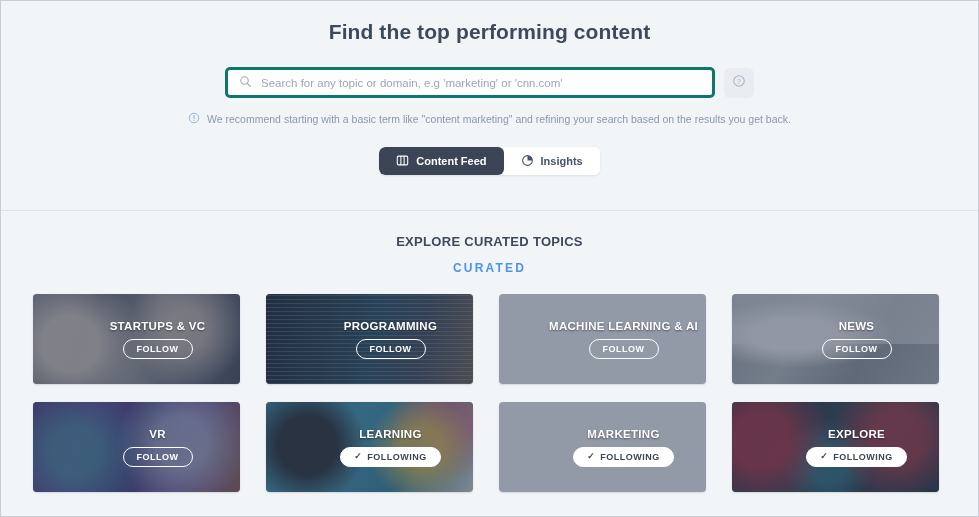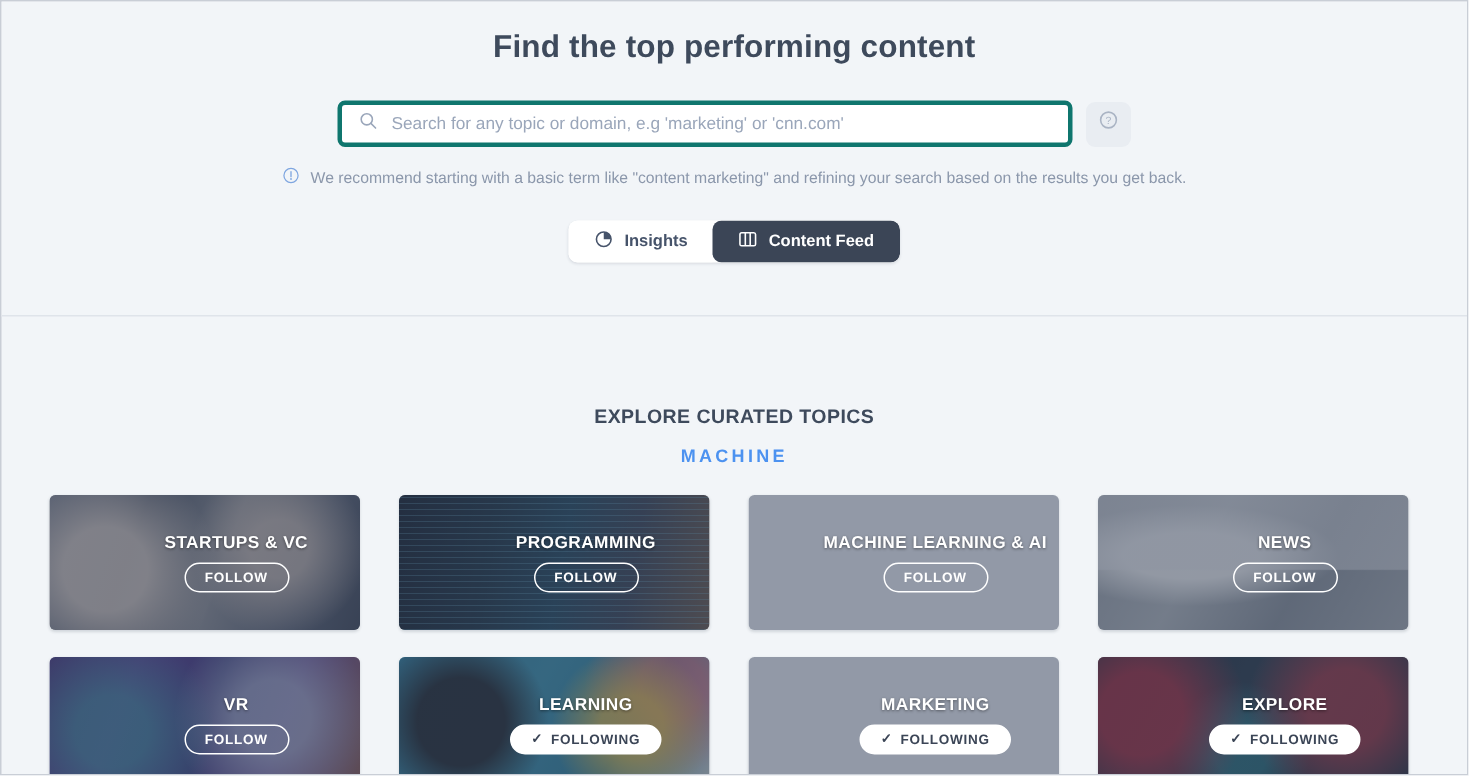--- a/index.html
+++ b/index.html
@@ -114,21 +114,20 @@
   
   .topics {
     padding-top: 23px;
   }
   .topics-head {
     text-align: center;
     font-size: 13px;
     font-weight: 700;
     color: #3e4a5c;
     letter-spacing: .3px;
-    margin-top: 36px;
   }
   .topics-sub {
     text-align: center;
     font-size: 12px;
     font-weight: 700;
     color: #4c92f0;
     letter-spacing: 2.2px;
     margin-top: 12px;
   }
 
@@ -286,48 +285,48 @@
           <line x1="8" y1="4.6" x2="8" y2="9" stroke="#7fa6e0" stroke-width="1.2" stroke-linecap="round"></line>
           <circle cx="8" cy="11.1" r=".8" fill="#7fa6e0"></circle>
         </svg>
       </span>
       <span class="hint-text">We recommend starting with a basic term like "content marketing" and refining your search based on the results you get back.</span>
     </div>
 
     <div class="tabs-wrap">
       <div class="tabs">
 
-        <div class="tab">
-          <span>
-            <svg width="13" height="13" viewBox="0 0 16 16" fill="none">
-              <circle cx="8" cy="8" r="6" stroke="#46536a" stroke-width="1.3"></circle>
-              <path d="M8 8 V2 A6 6 0 0 1 14 8 Z" fill="#46536a"></path>
-            </svg>
-          </span>
-          <span>Insights</span>
-        </div>
-
         <div class="tab active">
           <span>
             <svg width="13" height="13" viewBox="0 0 16 16" fill="none">
               <rect x="1.6" y="2.6" width="12.8" height="10.8" rx="1.4" stroke="#ffffff" stroke-width="1.3"></rect>
               <line x1="6" y1="2.6" x2="6" y2="13.4" stroke="#ffffff" stroke-width="1.3"></line>
               <line x1="10" y1="2.6" x2="10" y2="13.4" stroke="#ffffff" stroke-width="1.3"></line>
             </svg>
           </span>
           <span>Content Feed</span>
         </div>
 
+        <div class="tab">
+          <span>
+            <svg width="13" height="13" viewBox="0 0 16 16" fill="none">
+              <circle cx="8" cy="8" r="6" stroke="#46536a" stroke-width="1.3"></circle>
+              <path d="M8 8 V2 A6 6 0 0 1 14 8 Z" fill="#46536a"></path>
+            </svg>
+          </span>
+          <span>Insights</span>
+        </div>
+
       </div>
     </div>
   </div>
 
   <div class="topics">
     <div class="topics-head">EXPLORE CURATED TOPICS</div>
-    <div class="topics-sub">MACHINE</div>
+    <div class="topics-sub">CURATED</div>
     <div class="grid" id="topic-grid">
         <div class="card">
           <div class="card-art art-startups"></div>
           <div class="card-tint"></div>
           <div class="card-inner">
             <div class="card-title">STARTUPS &amp; VC</div>
             <div class="pill follow">
               <span>FOLLOW</span>
             </div>
           </div>

